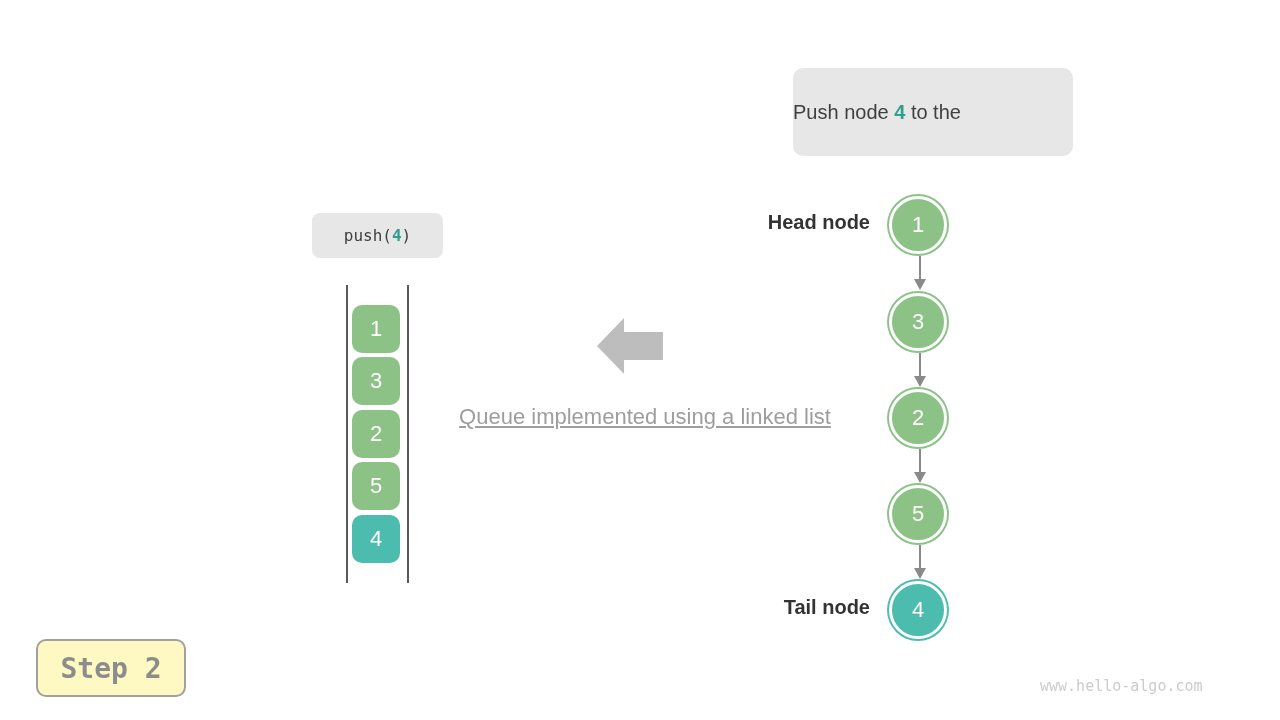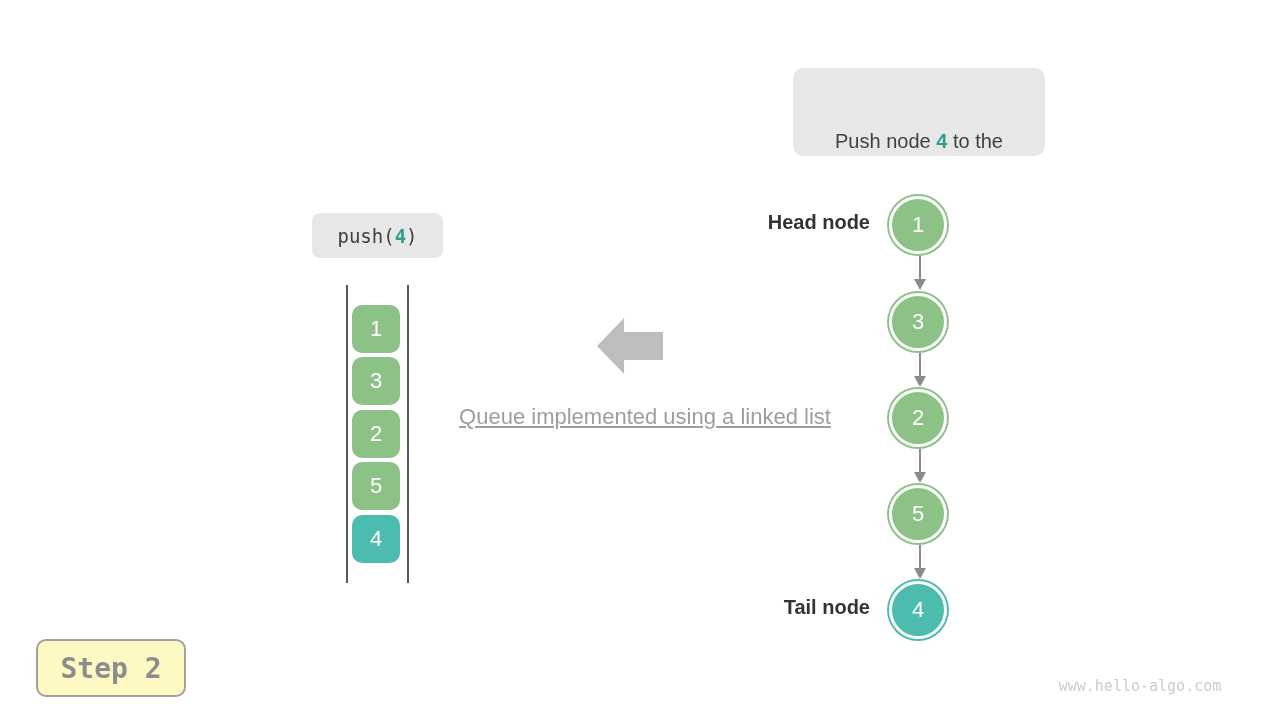--- a/index.html
+++ b/index.html
@@ -10,41 +10,41 @@
     height: 720px;
     background: #ffffff;
     overflow: hidden;
     font-family: "Liberation Sans", sans-serif;
   }
 
   
   .note-box {
     position: absolute;
     left: 793px; top: 68px;
-    width: 252px; height: 88px;
+    width: 280px; height: 88px;
     background: #e7e7e7;
     border-radius: 10px;
-    display: flex; flex-direction: row;
-    align-items: flex-end; justify-content: center;
+    display: flex; flex-direction: column;
+    align-items: flex-start; justify-content: center;
     font-size: 20px; line-height: 30px;
     color: #3f3f3f;
     text-align: center;
   }
   .note-box .hl { color: #2f9e8f; font-weight: 700; }
 
   
   .op-box {
     position: absolute;
     left: 312px; top: 213px;
     width: 131px; height: 45px;
     background: #e7e7e7;
     border-radius: 8px;
     display: flex; align-items: center; justify-content: center;
     font-family: "DejaVu Sans Mono", monospace;
-    font-size: 19px; color: #3f3f3f;
+    font-size: 16px; color: #3f3f3f;
   }
   .op-box .hl { color: #2f9e8f; font-weight: 700; }
 
   
   .stack-line {
     position: absolute;
     top: 285px; height: 298px; width: 2px;
     background: #595959;
   }
   .stack-line.left  { left: 346px; }
@@ -114,21 +114,21 @@
     font-family: "DejaVu Sans Mono", monospace;
     font-size: 28px; font-weight: 700;
     color: #8c8c8c;
   }
 
   
   .watermark {
     position: absolute;
     left: 1040px; top: 677px;
     width: 200px;
-    text-align: center;
+    text-align: left;
     font-family: "DejaVu Sans Mono", monospace;
     font-size: 15px;
     color: #cccccc;
   }
 </style>
 </head>
 <body>
 
 <div id="canvas">
 

